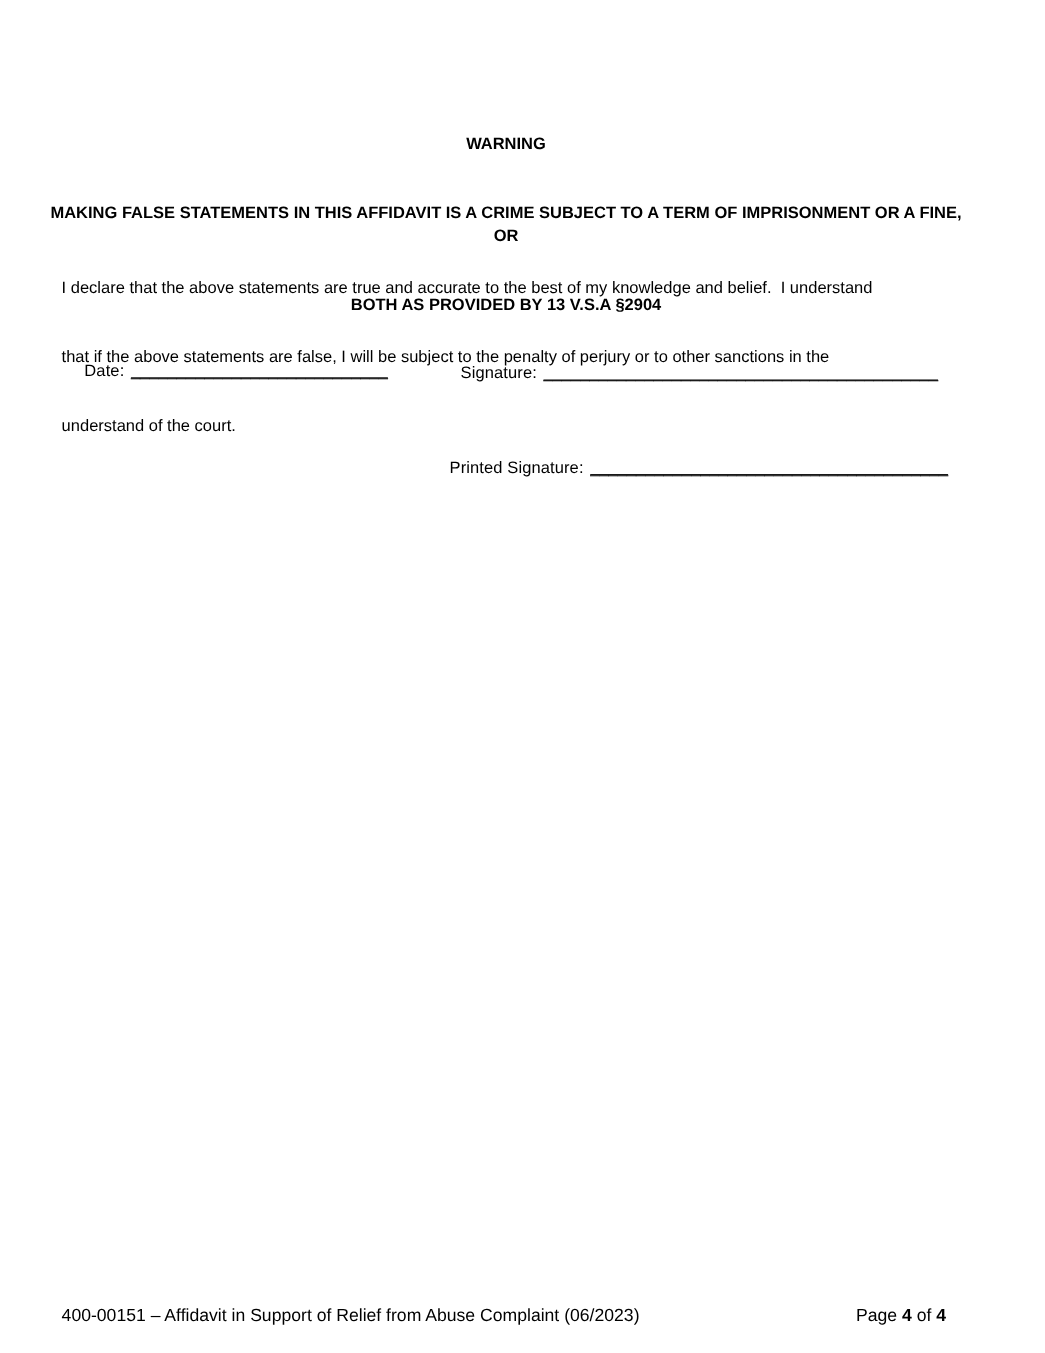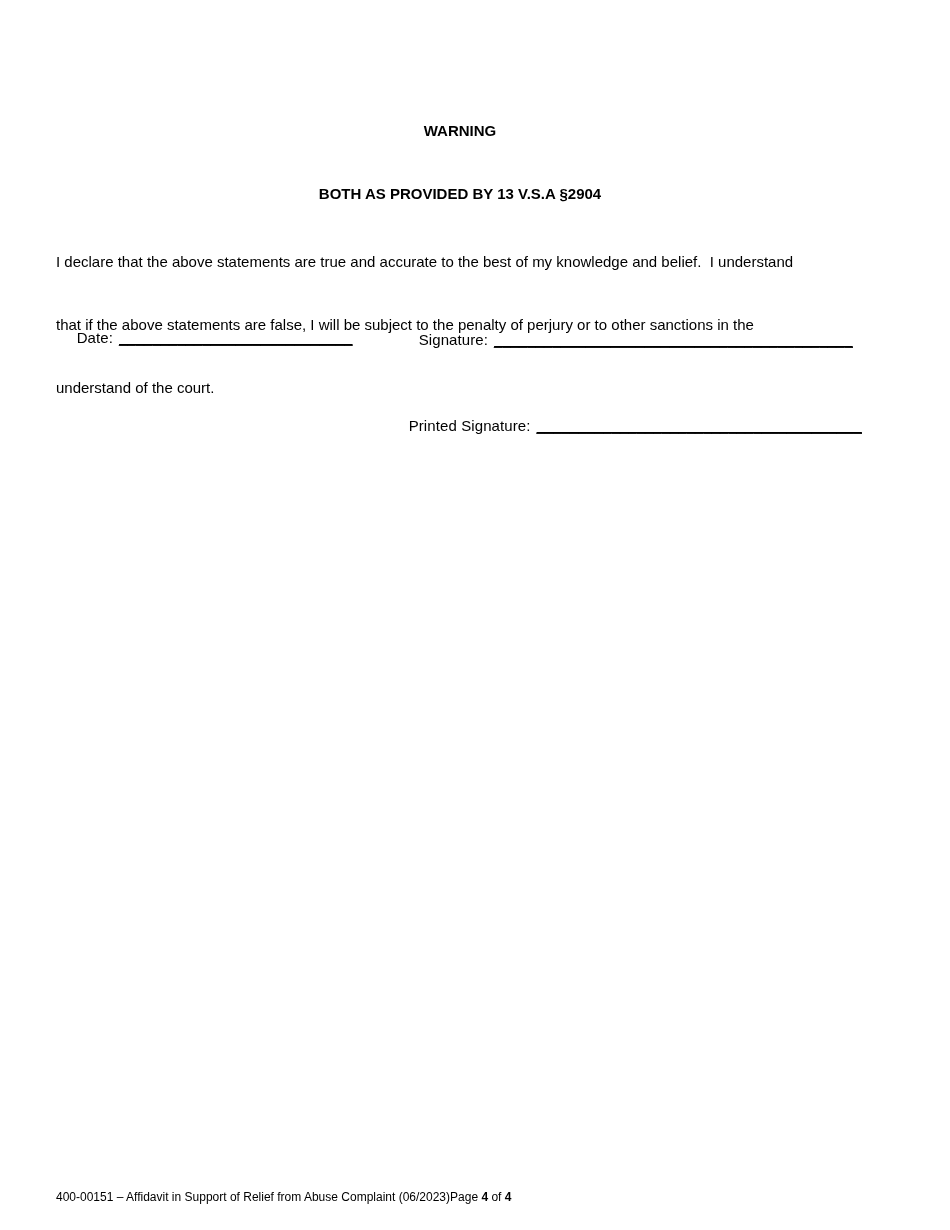--- a/index.html
+++ b/index.html
@@ -54,35 +54,36 @@
     right: 40px;
     text-align: center;
     font-weight: bold;
   }
   .footer {
     position: absolute;
     top: 1188px;
     left: 56px;
     right: 60px;
     display: flex;
-    justify-content: flex-start;
+    justify-content: space-between;
     align-items: baseline;
-    font-size: 12px;
+    font-size: 16px;
     line-height: 18px;
     white-space: pre-wrap;
   }
   .footer .bold { font-weight: bold; }
 </style>
 </head>
 <body>
 
 <div class="page">
 
   <div class="warning-block">
     <div>WARNING</div>
+    <div>MAKING FALSE STATEMENTS IN THIS AFFIDAVIT IS A CRIME SUBJECT TO A TERM OF IMPRISONMENT OR A FINE, OR</div>
     <div>BOTH AS PROVIDED BY 13 V.S.A §2904</div>
   </div>
 
   <div class="declaration">
     <div>I declare that the above statements are true and accurate to the best of my knowledge and belief.  I understand</div>
     <div>that if the above statements are false, I will be subject to the penalty of perjury or to other sanctions in the</div>
     <div>understand of the court.</div>
   </div>
 
   <div class="field-item field-date">

